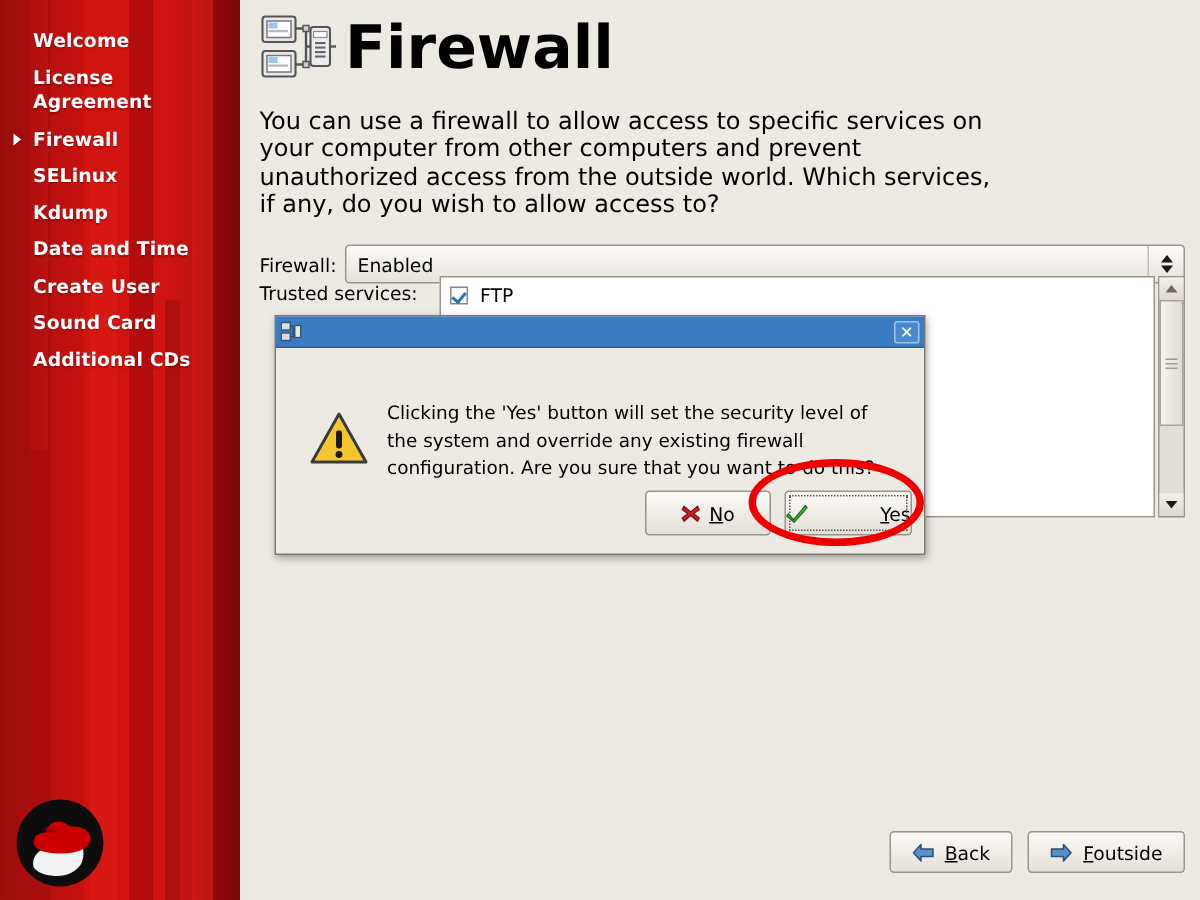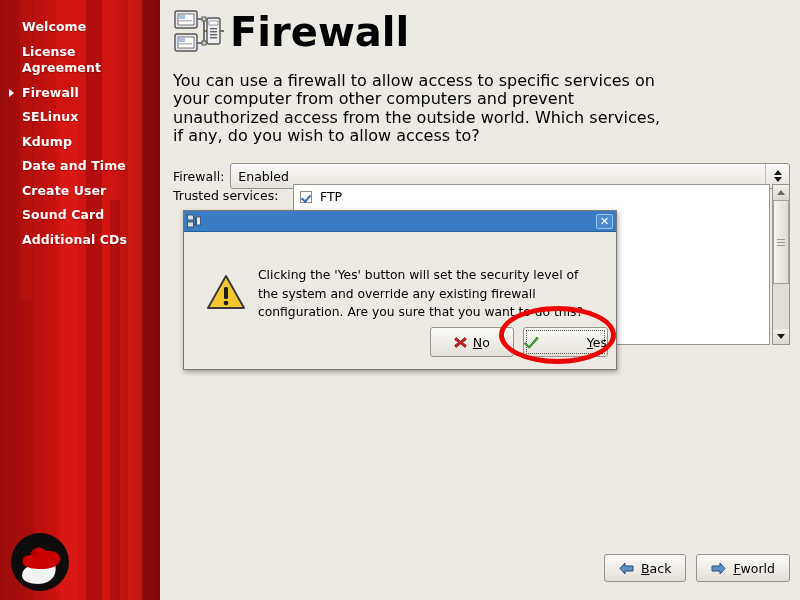--- a/index.html
+++ b/index.html
@@ -273,21 +273,21 @@
       <div class="navbtn">
         <svg width="15" height="13" viewBox="0 0 15 13">
           <path d="M6 1L1 6.5 6 12V9h8V4H6z" fill="#5a8fc8" stroke="#2b4f7a" stroke-width="1" stroke-linejoin="round"></path>
         </svg>
         <span><u>B</u><span id="back-rest">ack</span></span>
       </div>
       <div class="navbtn">
         <svg width="15" height="13" viewBox="0 0 15 13">
           <path d="M9 1l5 5.5L9 12V9H1V4h8z" fill="#5a8fc8" stroke="#2b4f7a" stroke-width="1" stroke-linejoin="round"></path>
         </svg>
-        <span><u>F</u><span id="fwd-rest">world</span></span>
+        <span><u>F</u><span id="fwd-rest">outside</span></span>
       </div>
     </div>
   </div>
 
   <div id="dialog">
     <div id="dlg-title">
       <span id="dlg-icon">
         <svg viewBox="0 0 15 15" width="15" height="15">
           <rect x="0.5" y="1" width="6" height="5" fill="#dcdcdc" stroke="#33506e" stroke-width=".9"></rect>
           <rect x="0.5" y="8" width="6" height="5" fill="#dcdcdc" stroke="#33506e" stroke-width=".9"></rect>

